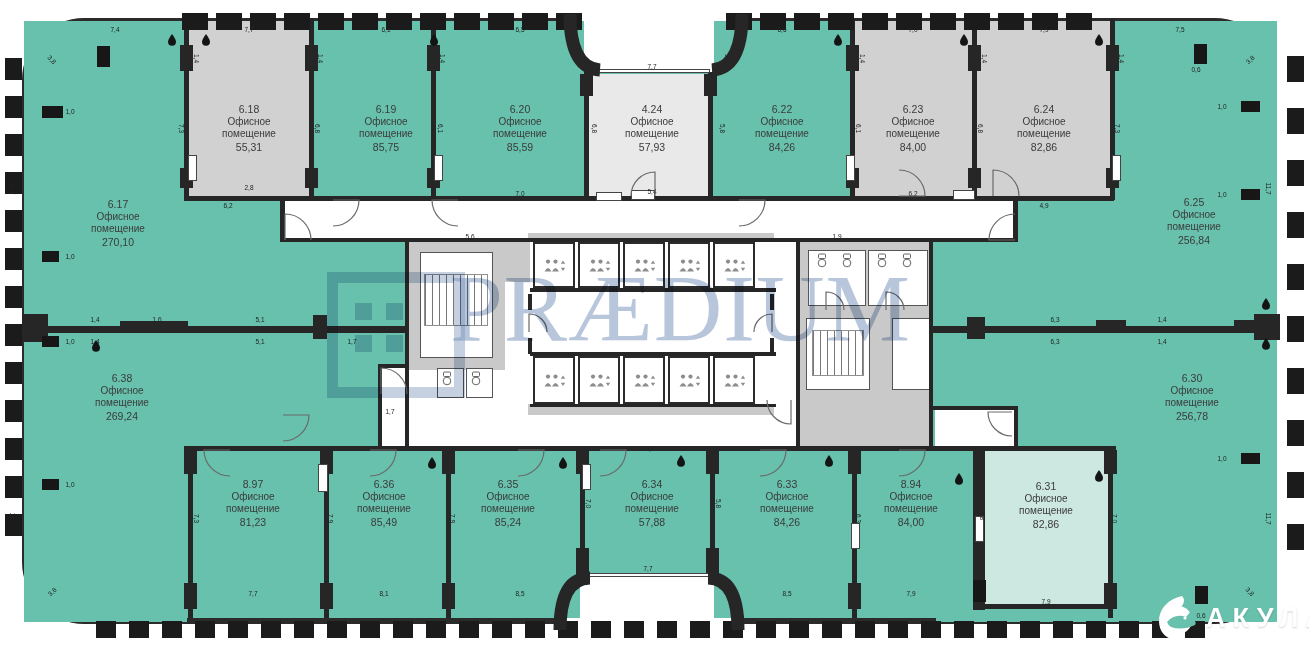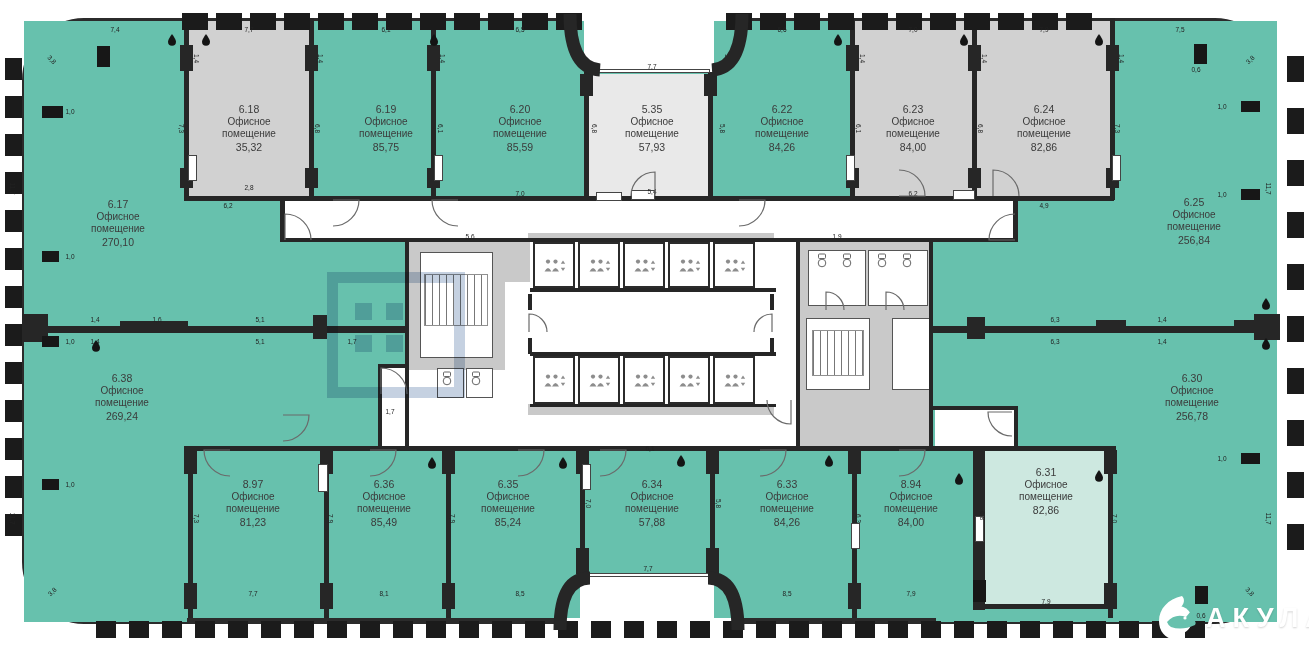--- a/index.html
+++ b/index.html
@@ -494,36 +494,36 @@
       <div class="abs room-label" style="left: 118px; top: 198px;">
         <span class="num">6.17</span>
         <span>Офисное</span>
         <span>помещение</span>
         <span class="area">270,10</span>
       </div>
       <div class="abs room-label" style="left: 249px; top: 103px;">
         <span class="num">6.18</span>
         <span>Офисное</span>
         <span>помещение</span>
-        <span class="area">35,32</span>
+        <span class="area">55,31</span>
       </div>
       <div class="abs room-label" style="left: 386px; top: 103px;">
         <span class="num">6.19</span>
         <span>Офисное</span>
         <span>помещение</span>
         <span class="area">85,75</span>
       </div>
       <div class="abs room-label" style="left: 520px; top: 103px;">
         <span class="num">6.20</span>
         <span>Офисное</span>
         <span>помещение</span>
         <span class="area">85,59</span>
       </div>
       <div class="abs room-label" style="left: 652px; top: 103px;">
-        <span class="num">5.35</span>
+        <span class="num">4.24</span>
         <span>Офисное</span>
         <span>помещение</span>
         <span class="area">57,93</span>
       </div>
       <div class="abs room-label" style="left: 782px; top: 103px;">
         <span class="num">6.22</span>
         <span>Офисное</span>
         <span>помещение</span>
         <span class="area">84,26</span>
       </div>
@@ -586,21 +586,21 @@
         <span>Офисное</span>
         <span>помещение</span>
         <span class="area">84,26</span>
       </div>
       <div class="abs room-label" style="left: 911px; top: 478px;">
         <span class="num">8.94</span>
         <span>Офисное</span>
         <span>помещение</span>
         <span class="area">84,00</span>
       </div>
-      <div class="abs room-label" style="left: 1046px; top: 466px;">
+      <div class="abs room-label" style="left: 1046px; top: 480px;">
         <span class="num">6.31</span>
         <span>Офисное</span>
         <span>помещение</span>
         <span class="area">82,86</span>
       </div>
     </div>
   <svg id="overlay" width="1309" height="655" viewBox="0 0 1309 655">
       <path d="M570 14 Q570 68 600 70" fill="none" stroke="#262626" stroke-width="13"></path>
       <path d="M742 14 Q742 68 712 70" fill="none" stroke="#262626" stroke-width="13"></path>
       <path d="M560 630 Q560 578 590 578" fill="none" stroke="#262626" stroke-width="13"></path>
@@ -644,20 +644,21 @@
       <path transform="translate(1095,470)" d="M4 0C4 0 0 5.4 0 7.8A4 4 0 0 0 8 7.8C8 5.4 4 0 4 0Z" fill="#141414"></path>
     </svg>
 
   <div class="wm">
     <div class="wm-mark">
         <i></i>
         <i></i>
         <i></i>
         <i></i>
       </div>
+    <div class="wm-text">PRÆDIUM</div>
   </div>
 
   <div class="akula">
     <svg width="42" height="44" viewBox="0 0 42 44">
       <path d="M24 0 C10 3 1 13 1 25 C1 35 7 42 16 44 C12 37 15 31 22 29 C17 25 16 18 21 13 C27 8 27 3 24 0 Z" fill="#ffffff"></path>
       <circle cx="20" cy="24" r="14" fill="#ffffff"></circle>
       <path d="M9 26 q8 -9 19 -5 l5 -6 l2 8 q4 3 2 6 q-13 6 -24 2 q-3 -2 -4 -5 z" fill="#67c1ad"></path>
       <circle cx="27" cy="22" r="1.6" fill="#ffffff"></circle>
     </svg>
     <span class="txt">АКУЛА</span>

